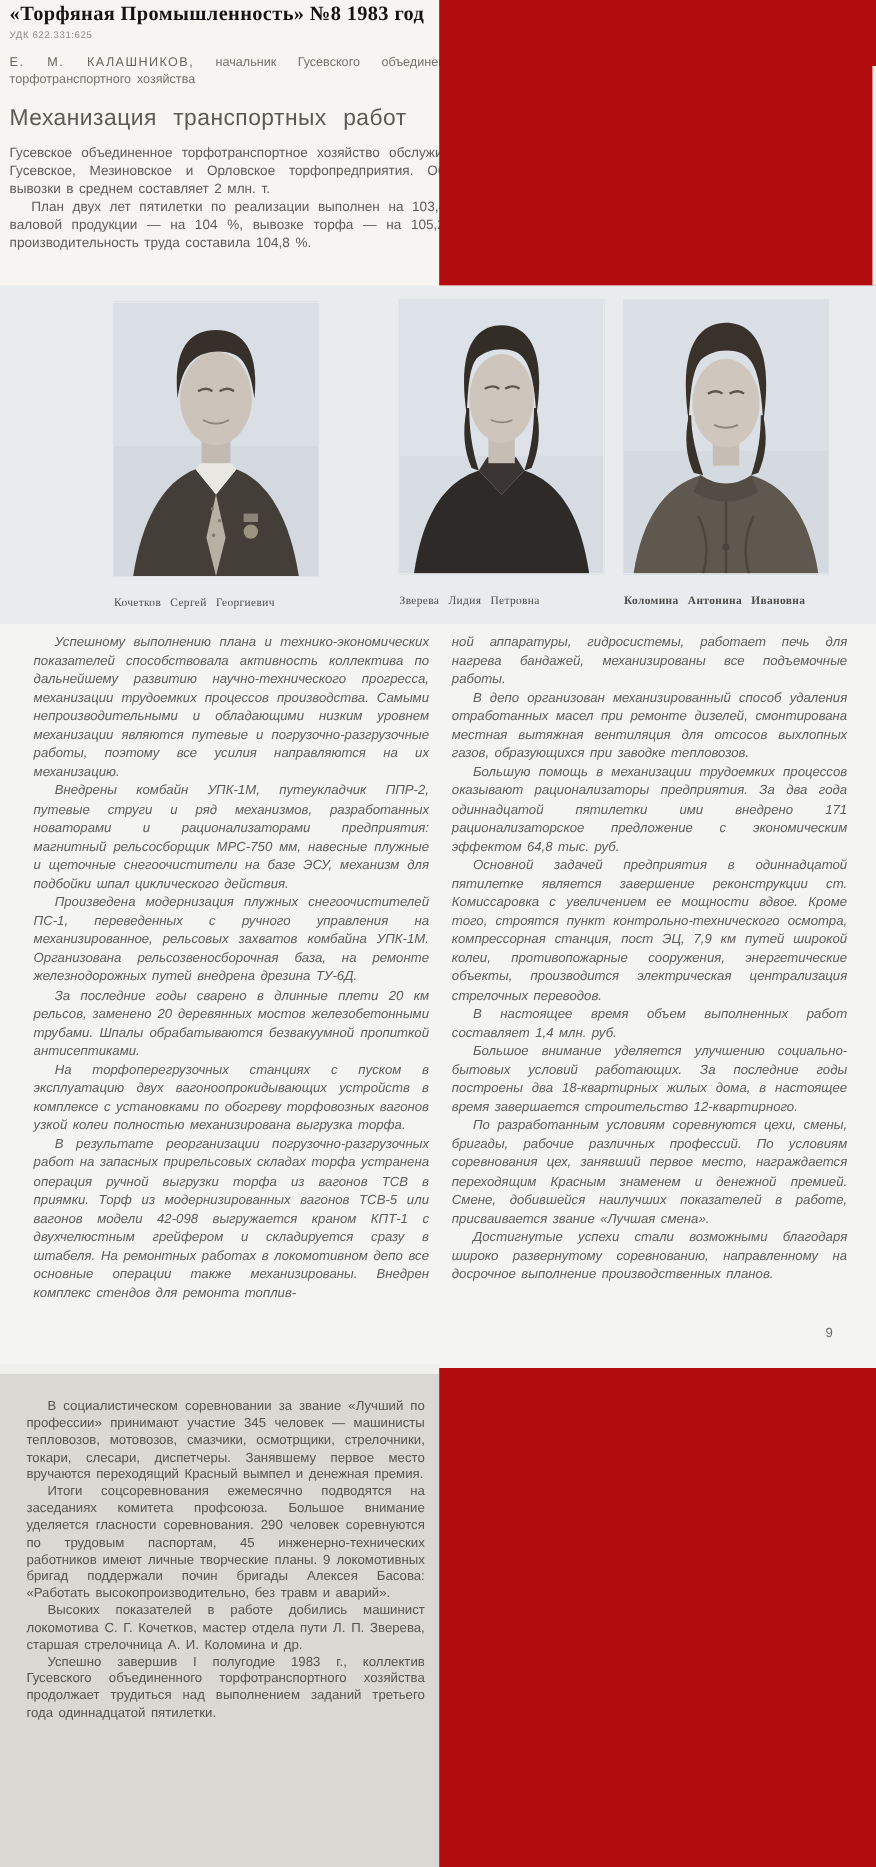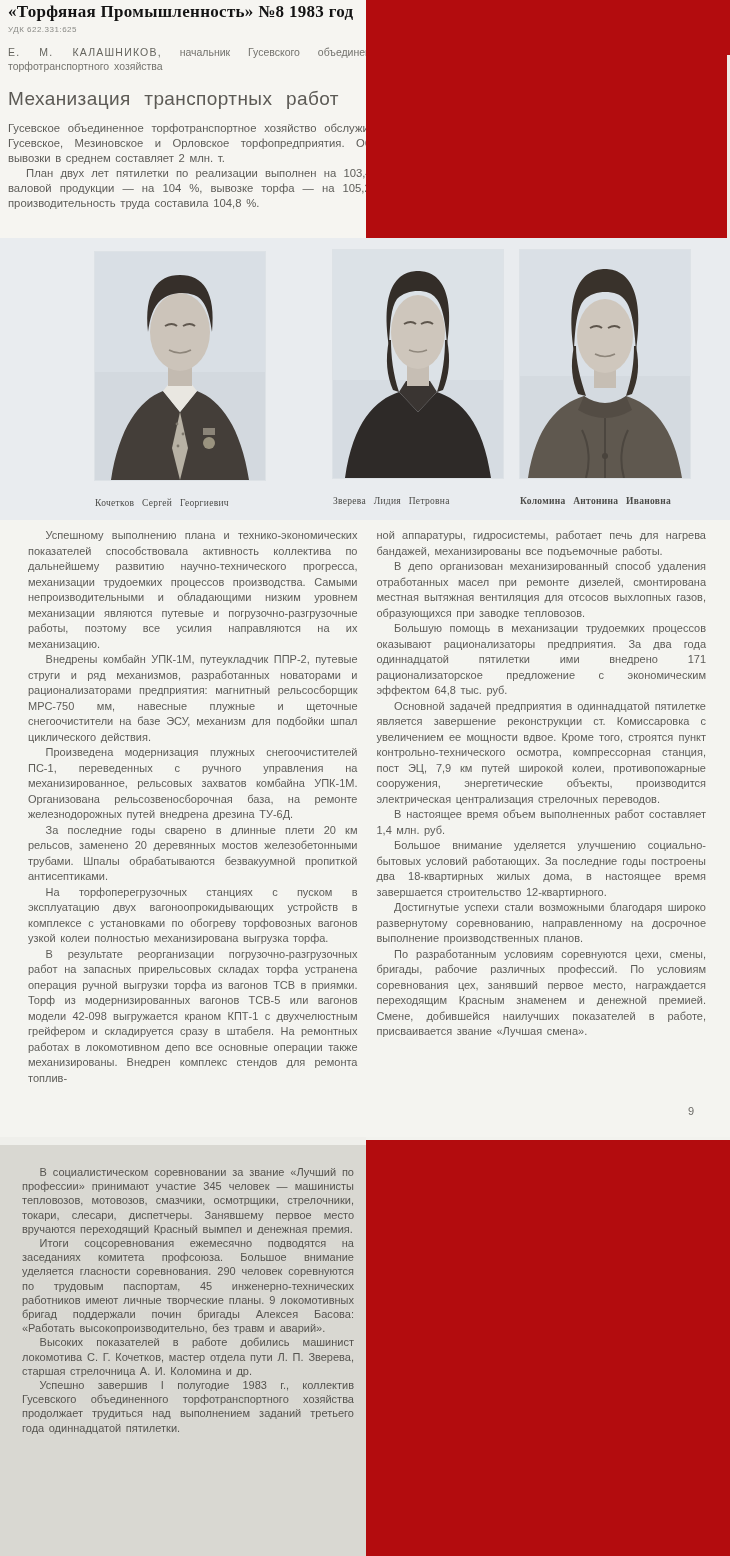--- a/index.html
+++ b/index.html
@@ -38,21 +38,21 @@
   .photos{left:0;top:238px;width:730px;height:282px;background:#e9ecef;}
   .photo-fig{position:absolute;width:190px;}
   .photo-frame{width:170px;height:228px;overflow:hidden;box-shadow:0 0 0 1px #dde2e6;}
   .photo-caption{
     margin-top:18px;font-family:"Liberation Serif",serif;font-size:9.5px;
     color:#4b4b48;word-spacing:5px;letter-spacing:.3px;white-space:nowrap;
   }
 
   
   .body-area{left:0;top:520px;width:730px;height:617px;background:#f4f4f0;}
-  .cols{display:flex;gap:19px;padding:8px 24px 0 28px;}
+  .cols{display:flex;gap:19px;padding:8px 24px 0 28px;font-style:italic;}
   .col{flex:1;font-size:11px;line-height:15.5px;color:#5d5c58;text-align:justify;}
   .col p{margin:0;text-indent:1.6em;word-spacing:1.5px;}
   .col p.noindent{text-indent:0;}
   .page-number{right:36px;bottom:20px;font-size:11px;color:#6b6a66;}
 
   
   .bottom-left{
     left:0;top:1145px;width:366px;height:411px;background:#d9d8d2;
     padding:20px 12px 0 22px;box-sizing:border-box;
     font-size:11px;line-height:14.2px;color:#55534f;text-align:justify;
@@ -153,22 +153,22 @@
       <p>На торфоперегрузочных станциях с пуском в эксплуатацию двух вагоноопрокидывающих устройств в комплексе с установками по обогреву торфовозных вагонов узкой колеи полностью механизирована выгрузка торфа.</p>
       <p>В результате реорганизации погрузочно-разгрузочных работ на запасных прирельсовых складах торфа устранена операция ручной выгрузки торфа из вагонов ТСВ в приямки. Торф из модернизированных вагонов ТСВ-5 или вагонов модели 42-098 выгружается краном КПТ-1 с двухчелюстным грейфером и складируется сразу в штабеля. На ремонтных работах в локомотивном депо все основные операции также механизированы. Внедрен комплекс стендов для ремонта топлив-</p>
     </div>
     <div class="col">
       <p class="noindent">ной аппаратуры, гидросистемы, работает печь для нагрева бандажей, механизированы все подъемочные работы.</p>
       <p>В депо организован механизированный способ удаления отработанных масел при ремонте дизелей, смонтирована местная вытяжная вентиляция для отсосов выхлопных газов, образующихся при заводке тепловозов.</p>
       <p>Большую помощь в механизации трудоемких процессов оказывают рационализаторы предприятия. За два года одиннадцатой пятилетки ими внедрено 171 рационализаторское предложение с экономическим эффектом 64,8 тыс. руб.</p>
       <p>Основной задачей предприятия в одиннадцатой пятилетке является завершение реконструкции ст. Комиссаровка с увеличением ее мощности вдвое. Кроме того, строятся пункт контрольно-технического осмотра, компрессорная станция, пост ЭЦ, 7,9 км путей широкой колеи, противопожарные сооружения, энергетические объекты, производится электрическая централизация стрелочных переводов.</p>
       <p>В настоящее время объем выполненных работ составляет 1,4 млн. руб.</p>
       <p>Большое внимание уделяется улучшению социально-бытовых условий работающих. За последние годы построены два 18-квартирных жилых дома, в настоящее время завершается строительство 12-квартирного.</p>
+      <p>По разработанным условиям соревнуются цехи, смены, бригады, рабочие различных профессий. По условиям соревнования цех, занявший первое место, награждается переходящим Красным знаменем и денежной премией. Смене, добившейся наилучших показателей в работе, присваивается звание «Лучшая смена».</p>
       <p>Достигнутые успехи стали возможными благодаря широко развернутому соревнованию, направленному на досрочное выполнение производственных планов.</p>
-      <p>По разработанным условиям соревнуются цехи, смены, бригады, рабочие различных профессий. По условиям соревнования цех, занявший первое место, награждается переходящим Красным знаменем и денежной премией. Смене, добившейся наилучших показателей в работе, присваивается звание «Лучшая смена».</p>
     </div>
   </div>
   <div class="abs page-number">9</div>
 </div>
 
 <div class="abs bottom-gap"></div>
 <div class="abs bottom-left">
   <p>В социалистическом соревновании за звание «Лучший по профессии» принимают участие 345 человек — машинисты тепловозов, мотовозов, смазчики, осмотрщики, стрелочники, токари, слесари, диспетчеры. Занявшему первое место вручаются переходящий Красный вымпел и денежная премия.</p>
   <p>Итоги соцсоревнования ежемесячно подводятся на заседаниях комитета профсоюза. Большое внимание уделяется гласности соревнования. 290 человек соревнуются по трудовым паспортам, 45 инженерно-технических работников имеют личные творческие планы. 9 локомотивных бригад поддержали почин бригады Алексея Басова: «Работать высокопроизводительно, без травм и аварий».</p>
   <p>Высоких показателей в работе добились машинист локомотива С. Г. Кочетков, мастер отдела пути Л. П. Зверева, старшая стрелочница А. И. Коломина и др.</p>

